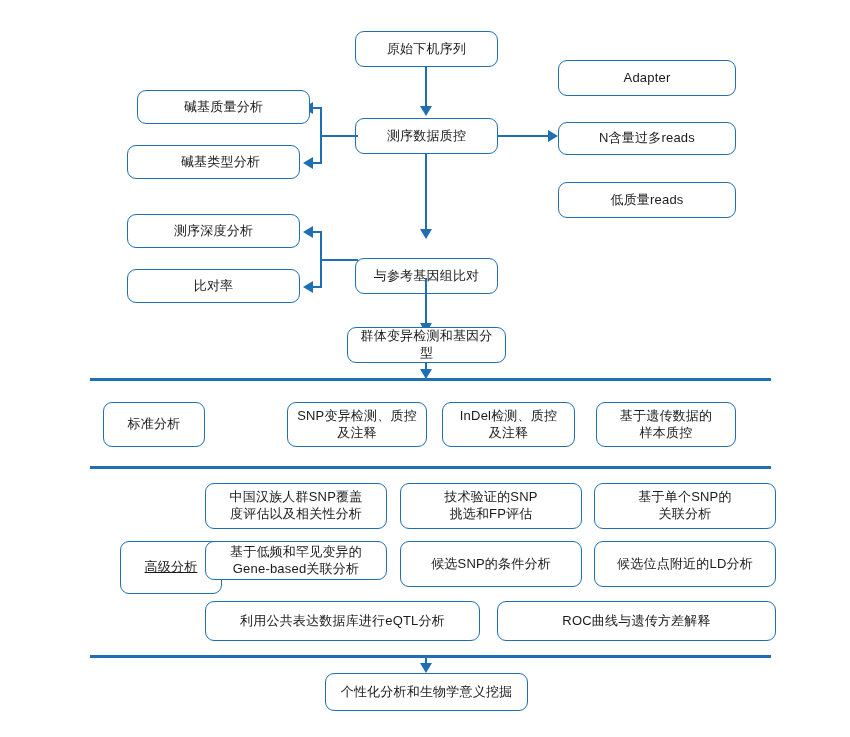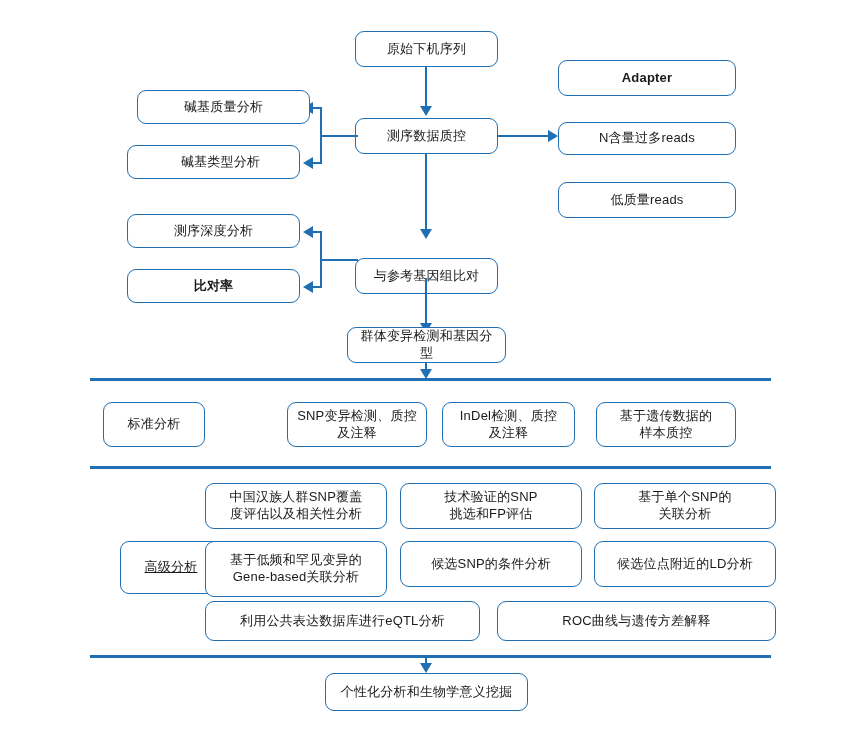--- a/index.html
+++ b/index.html
@@ -105,38 +105,38 @@
   <div class="arrow arrow-left" style="left:303px; top:102px;"></div>
   <div class="ln hline" style="left:312px; top:162px; width:10px;"></div>
   <div class="arrow arrow-left" style="left:303px; top:157px;"></div>
 
   <div class="node" style="left:137px; top:90px; width:173px; height:34px;">碱基质量分析</div>
   <div class="node" style="left:127px; top:145px; width:173px; height:34px;padding-left:20px;">碱基类型分析</div>
 
   <div class="ln hline" style="left:498px; top:135px; width:52px;"></div>
   <div class="arrow arrow-right" style="left:548px; top:130px;"></div>
 
-  <div class="node" style="left:558px; top:60px; width:178px; height:36px;font-weight:bold;">Adapter</div>
+  <div class="node" style="left:558px; top:60px; width:178px; height:36px;">Adapter</div>
   <div class="node" style="left:558px; top:122px; width:178px; height:33px;">N含量过多reads</div>
   <div class="node" style="left:558px; top:182px; width:178px; height:36px;">低质量reads</div>
 
   <div class="ln vline" style="left:425px; top:154px; height:78px;"></div>
   <div class="arrow arrow-down" style="left:420px; top:229px;"></div>
 
   <div class="node" style="left:355px; top:258px; width:143px; height:36px;">与参考基因组比对</div>
 
   <div class="ln hline" style="left:320px; top:259px; width:38px;"></div>
   <div class="ln vline" style="left:320px; top:231px; height:56px;"></div>
   <div class="ln hline" style="left:312px; top:231px; width:10px;"></div>
   <div class="arrow arrow-left" style="left:303px; top:226px;"></div>
   <div class="ln hline" style="left:312px; top:286px; width:10px;"></div>
   <div class="arrow arrow-left" style="left:303px; top:281px;"></div>
 
   <div class="node" style="left:127px; top:214px; width:173px; height:34px;">测序深度分析</div>
-  <div class="node" style="left:127px; top:269px; width:173px; height:34px;font-weight:bold;">比对率</div>
+  <div class="node" style="left:127px; top:269px; width:173px; height:34px;">比对率</div>
 
 
   <div class="ln vline" style="left:425px; top:278px; height:48px;"></div>
   <div class="arrow arrow-down" style="left:420px; top:323px;"></div>
 
   <div class="node" style="left:347px; top:327px; width:159px; height:36px;">群体变异检测和基因分型</div>
 
   <div class="ln vline" style="left:425px; top:363px; height:12px;"></div>
   <div class="arrow arrow-down" style="left:420px; top:369px;"></div>
 
@@ -155,21 +155,21 @@
 
   <div class="node plain" style="left:120px; top:541px; width:102px; height:53px;text-decoration:underline;">高级分析</div>
 
   <div class="node" style="left:205px; top:483px; width:182px; height:46px;">中国汉族人群SNP覆盖
 度评估以及相关性分析</div>
   <div class="node" style="left:400px; top:483px; width:182px; height:46px;">技术验证的SNP
 挑选和FP评估</div>
   <div class="node" style="left:594px; top:483px; width:182px; height:46px;">基于单个SNP的
 关联分析</div>
 
-  <div class="node" style="left:205px; top:541px; width:182px; height:56px;">基于低频和罕见变异的
+  <div class="node" style="left:205px; top:541px; width:182px; height:39px;">基于低频和罕见变异的
 Gene-based关联分析</div>
   <div class="node" style="left:400px; top:541px; width:182px; height:46px;">候选SNP的条件分析</div>
   <div class="node" style="left:594px; top:541px; width:182px; height:46px;">候选位点附近的LD分析</div>
 
   <div class="node" style="left:205px; top:601px; width:275px; height:40px;">利用公共表达数据库进行eQTL分析</div>
   <div class="node" style="left:497px; top:601px; width:279px; height:40px;">ROC曲线与遗传方差解释</div>
 
   <div class="divider" style="top:655px;"></div>
 
   <div class="ln vline" style="left:425px; top:657px; height:12px;"></div>

